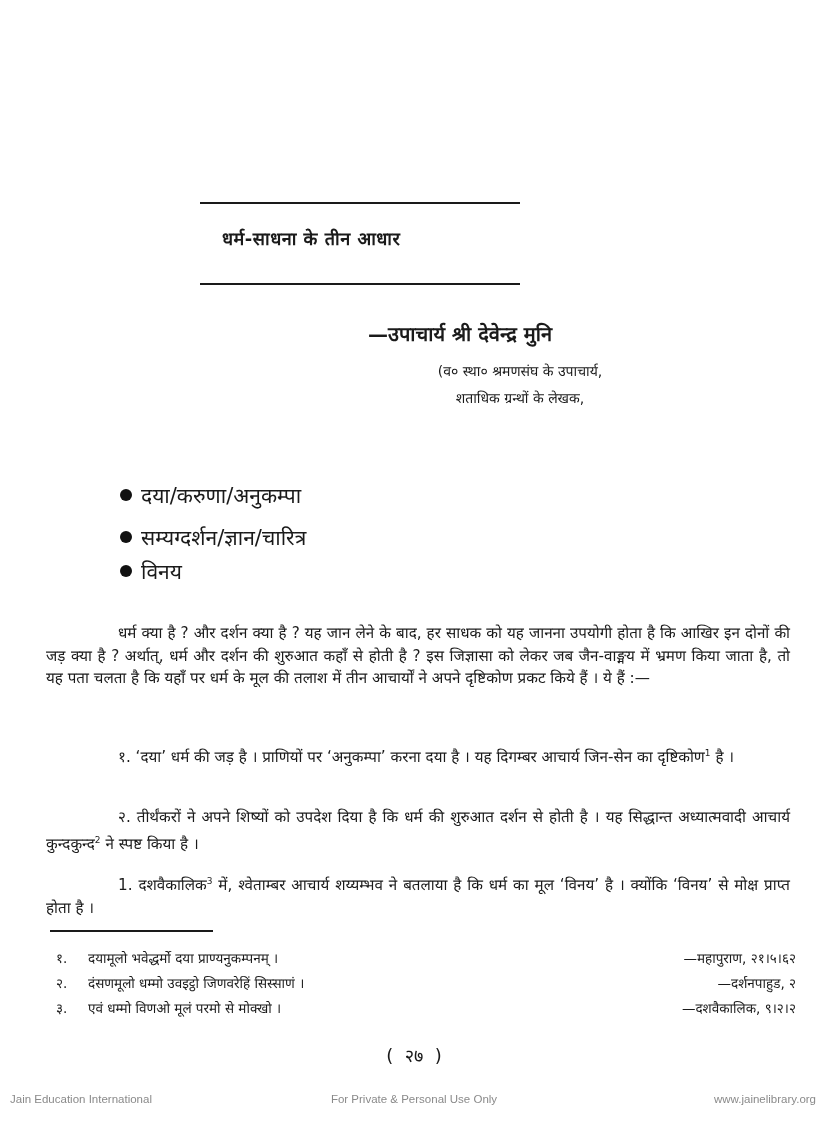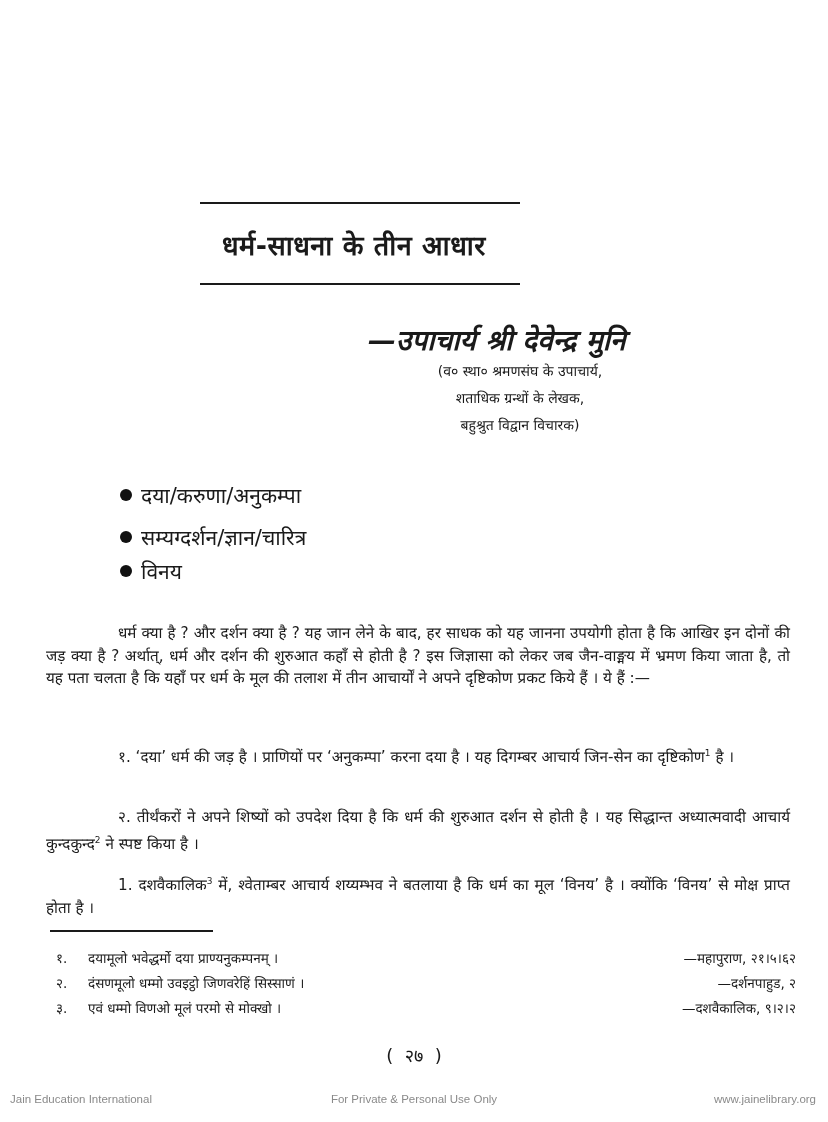--- a/index.html
+++ b/index.html
@@ -2,22 +2,22 @@
 <html><head>
 <meta charset="utf-8">
 <style>
   html, body { margin: 0; padding: 0; }
   body {
     width: 828px; height: 1122px; background: #ffffff; position: relative;
     font-family: "DejaVu Sans", sans-serif; color: #1a1a1a; overflow: hidden;
   }
   .abs { position: absolute; }
   .rule { position: absolute; height: 2px; background: #1a1a1a; }
-  .title { font-size: 27px; font-weight: bold; letter-spacing: 0.5px; }
-  .author { font-size: 28px; font-style: italic; font-weight: bold; }
+  .title { font-size: 18px; font-weight: bold; letter-spacing: 0.5px; }
+  .author { font-size: 20px; font-weight: bold; }
   .affil { font-size: 14px; text-align: center; line-height: 27px; }
   .bullet { font-size: 21px; display: flex; align-items: center; }
   .dot { width: 12px; height: 12px; border-radius: 50%; background: #111; margin-right: 9px; }
   .para { font-size: 15.2px; line-height: 22.5px; text-align: justify; }
   .indent { text-indent: 72px; }
   .fn { font-size: 13.5px; line-height: 25px; }
   .fnref { font-size: 13.5px; line-height: 25px; text-align: center; }
   sup { font-size: 9px; }
   .footer { font-family: "Liberation Sans", sans-serif; font-size: 11.5px; color: #8a8a8a; }
 </style>
@@ -25,21 +25,20 @@
 <body>
 
 <div class="rule" style="left:200px; top:202px; width:320px;"></div>
 <div class="abs title" style="left:222px; top:226px;">धर्म-साधना के तीन आधार</div>
 <div class="rule" style="left:200px; top:283px; width:320px;"></div>
 
 <div class="abs author" style="left:368px; top:320px;">—उपाचार्य श्री देवेन्द्र मुनि</div>
 <div class="abs affil" style="left:420px; top:358px; width:200px;">
   <div>(व० स्था० श्रमणसंघ के उपाचार्य,</div>
   <div>शताधिक ग्रन्थों के लेखक,</div>
-  <div>बहुश्रुत विद्वान विचारक)</div>
 </div>
 
 <div class="abs" style="left:120px; top:485px;">
   <div class="bullet" style="height:20px;">
     <span class="dot"></span>
     <span>दया/करुणा/अनुकम्पा</span>
   </div>
   <div class="bullet" style="height:20px; margin-top:22px;">
     <span class="dot"></span>
     <span>सम्यग्दर्शन/ज्ञान/चारित्र</span>

